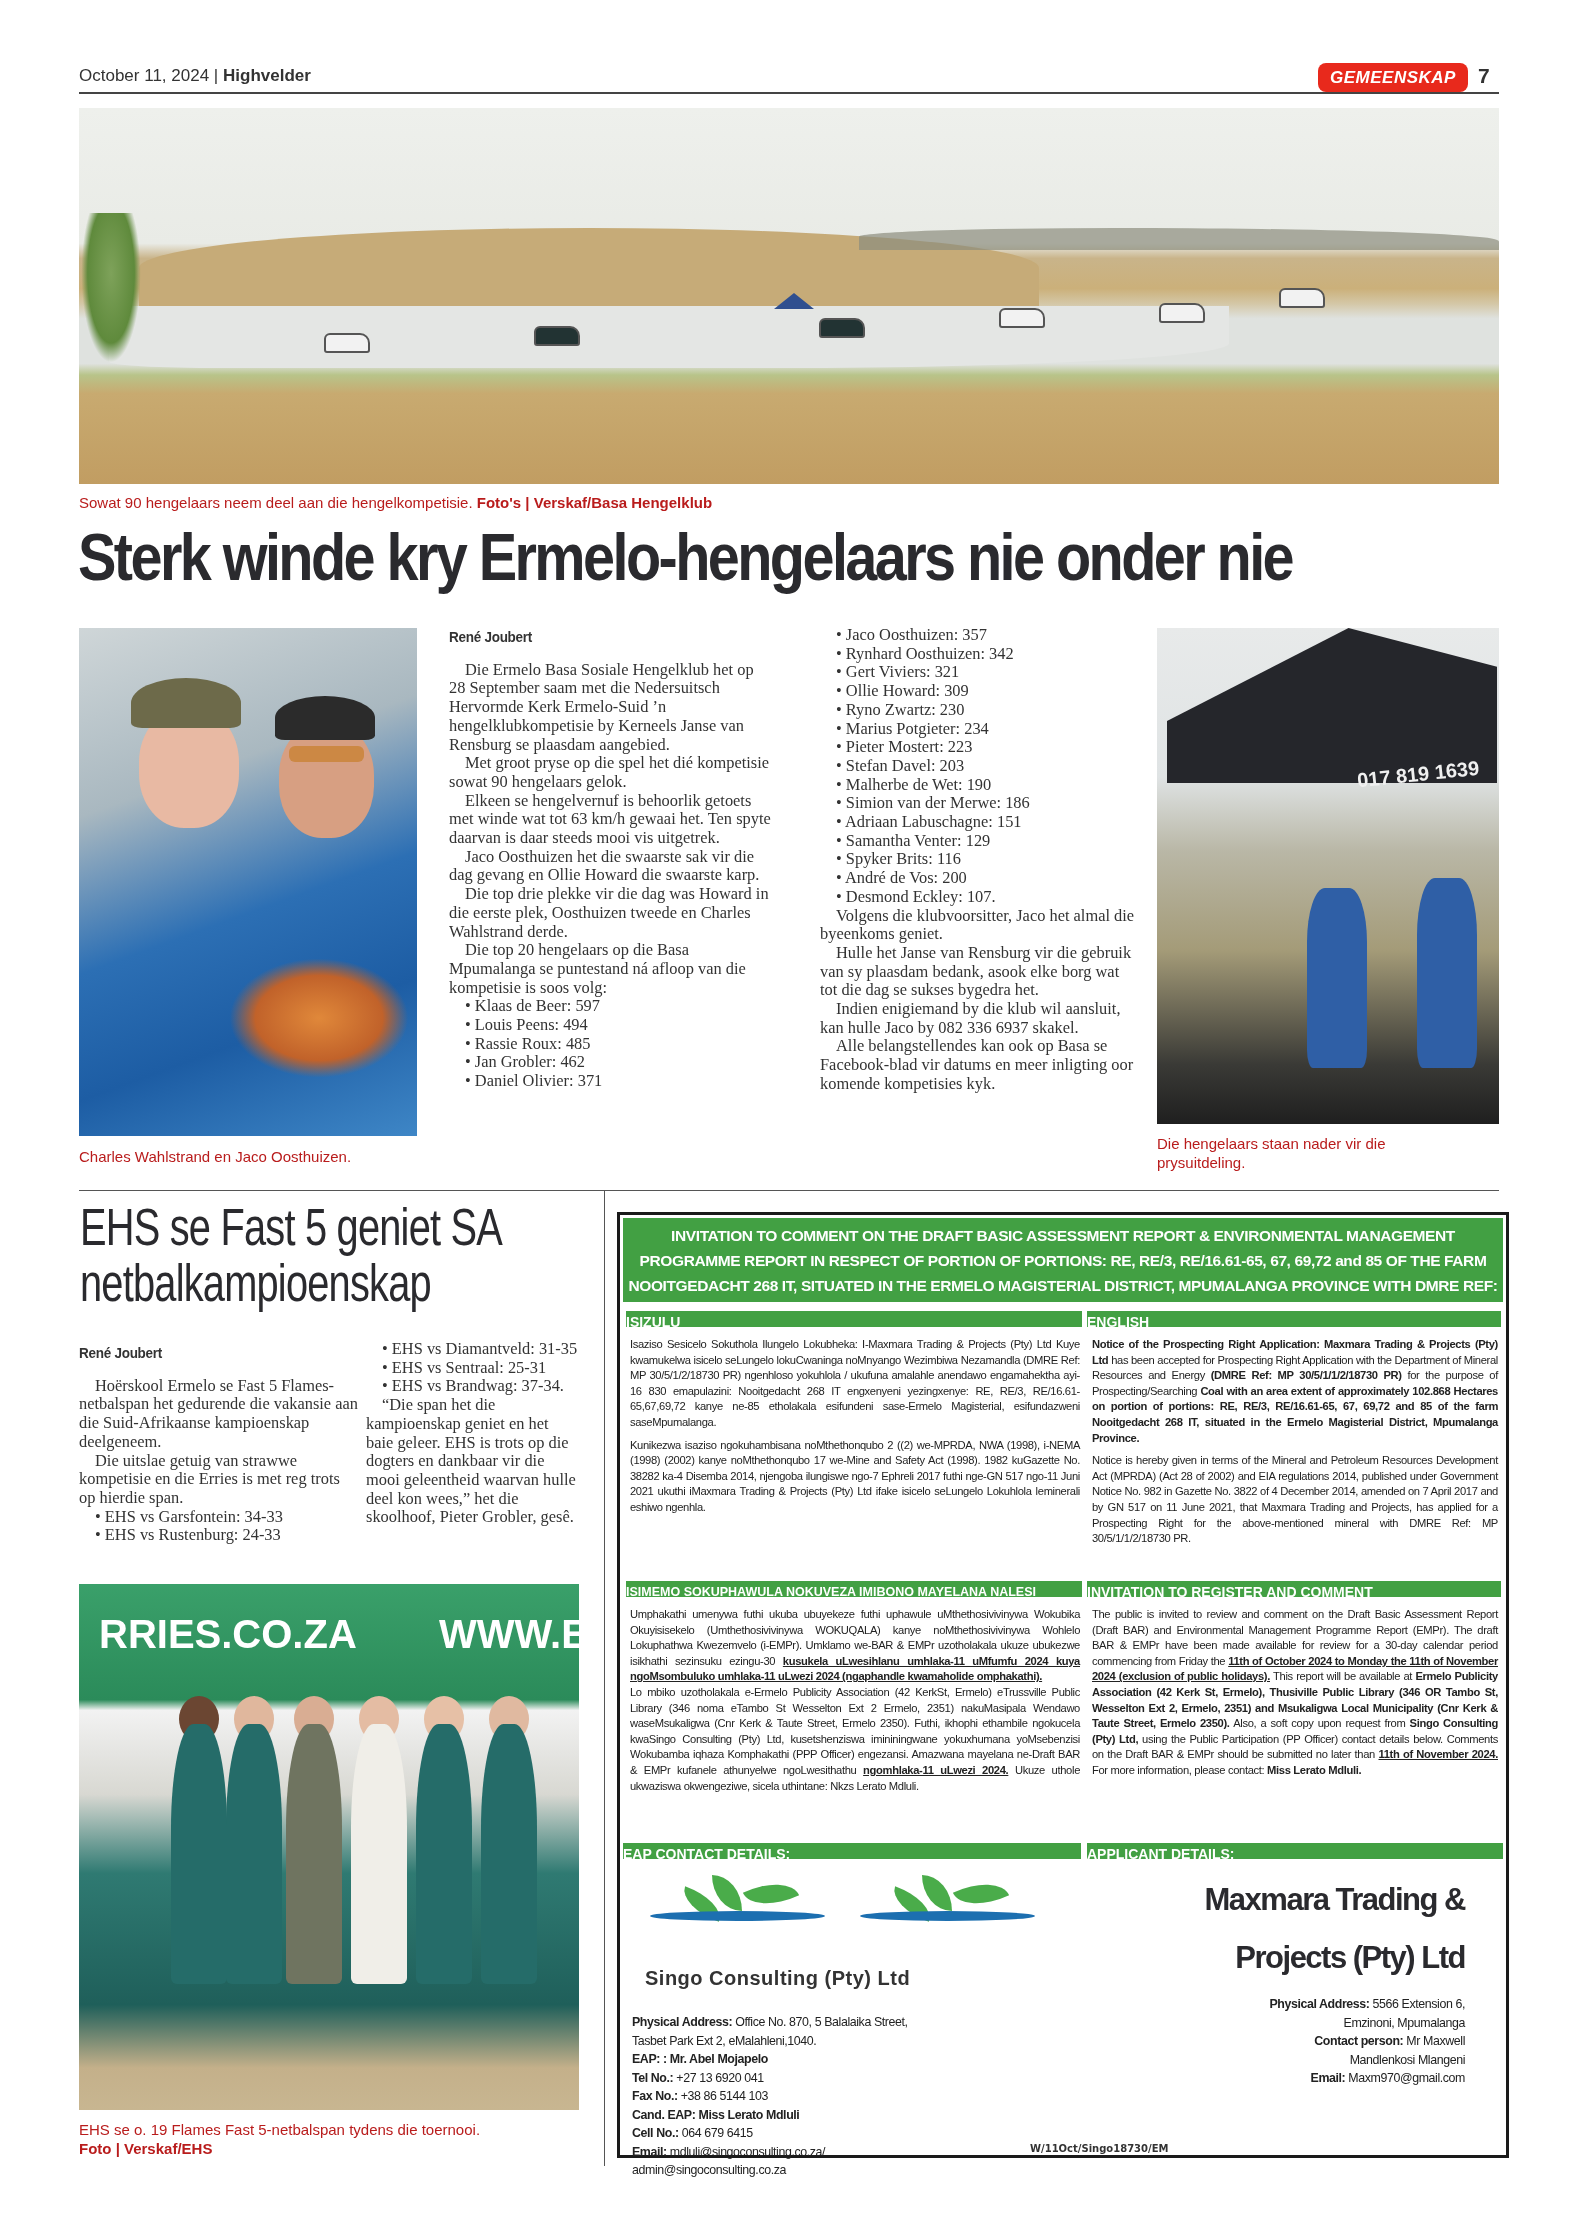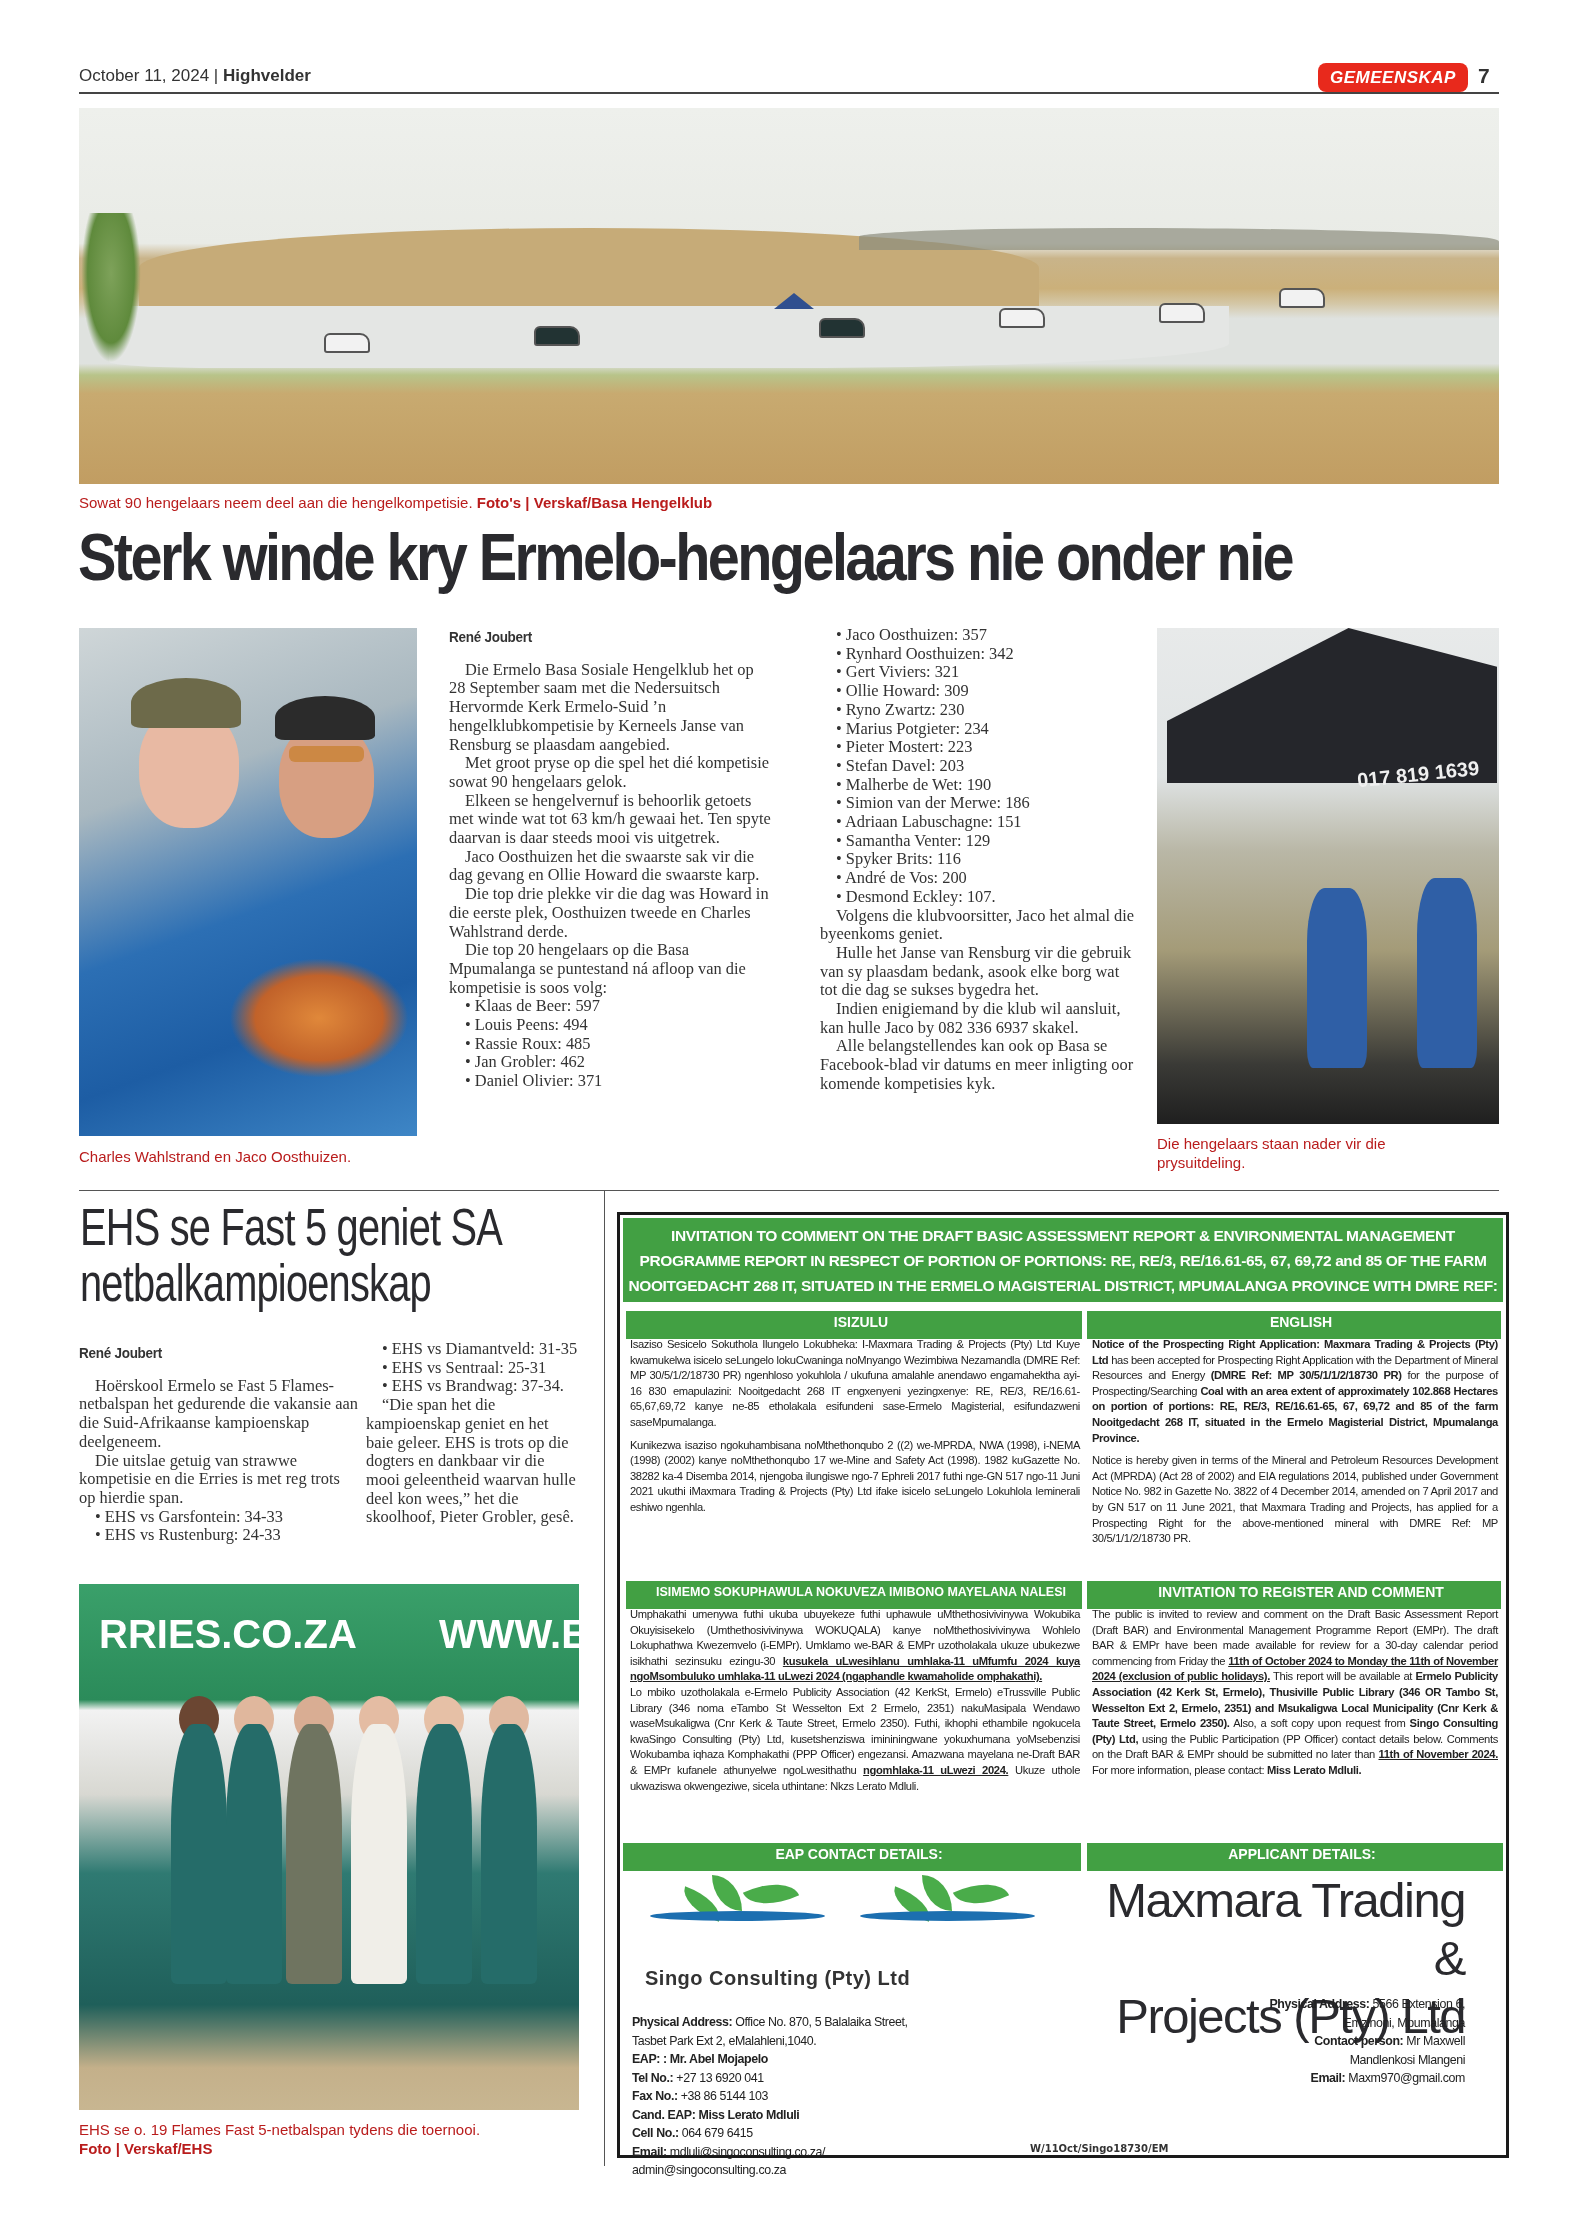--- a/index.html
+++ b/index.html
@@ -54,31 +54,31 @@
   .col4 { left: 366px; top: 1340px; width: 212px; }
   .photo3 { left: 79px; top: 1584px; width: 500px; height: 526px; overflow: hidden; background: linear-gradient(to bottom, #3aa06a 0%, #2b8b5a 22%, #f2f2f2 24%, #d8d8d2 40%, #2f7a72 55%, #1f5f5a 80%, #c4b08a 92%, #c8b691 100%); }
   .photo3 .tent-txt { position:absolute; color:#fff; font-weight:bold; font-size: 40px; }
   .photo3 .girl { position:absolute; width: 56px; height: 260px; background: #256c69; border-radius: 40% 40% 6px 6px; top: 140px; }
   .photo3 .face { position:absolute; width: 40px; height: 46px; border-radius: 50%; top: 112px; }
   .cap-photo3 { left: 79px; top: 2120px; line-height: 19px; }
   .vrule { left: 604px; top: 1190px; width: 1px; height: 976px; background: #555; }
   
   .advert { left: 617px; top: 1212px; width: 892px; height: 946px; border: 3px solid #1a1a1a; background: #fff; font-family: "DejaVu Sans", sans-serif; }
   .ad-title { position:absolute; left: 3px; top: 3px; width: 880px; height: 84px; background: #42a043; color: #fff; font-family: "Liberation Sans", sans-serif; font-weight: bold; font-size: 15.5px; line-height: 25px; text-align: center; padding-top: 5px; transform-origin: center; letter-spacing: -0.4px; }
-  .ad-bar { position:absolute; height: 28px; background: #42a043; color: #fff; font-family: "Liberation Sans", sans-serif; font-weight: bold; font-size: 14px; line-height: 22px; text-align: center; padding-left: 14px; }
+  .ad-bar { position:absolute; height: 16px; background: #42a043; color: #fff; font-family: "Liberation Sans", sans-serif; font-weight: bold; font-size: 14px; line-height: 22px; text-align: left; }
   .ad-text { position:absolute; font-family: "Liberation Sans", sans-serif; font-size: 11.2px; line-height: 15.6px; color: #222; text-align: justify; letter-spacing: -0.35px; }
   .ad-text b, .ad-text u { font-weight: bold; }
   .ad-text p { margin-bottom: 7px; }
   .logo { position:absolute; }
   .leaf { position:absolute; background: #4aac4a; border-radius: 0 100% 0 100%; }
   .wave { position:absolute; height: 10px; border-radius: 50%; background: #1c6fb0; }
   .singo-name { position:absolute; left: 25px; top: 1900px; font-family: "Liberation Sans", sans-serif; font-weight: bold; font-size: 20px; color: #333; letter-spacing: 0.5px; }
   .contact { position:absolute; font-family: "Liberation Sans", sans-serif; font-size: 12.4px; line-height: 18.5px; color: #222; letter-spacing: -0.4px; }
   .contact b { font-weight: bold; }
-  .maxmara { position:absolute; font-family: "Liberation Sans", sans-serif; font-weight: normal; font-size: 49px; line-height: 58px; color: #2a2a2e; text-align: right; letter-spacing: -1.5px; }
+  .maxmara { position:absolute; font-family: "Liberation Sans", sans-serif; font-weight: bold; font-size: 31px; line-height: 58px; color: #2a2a2e; text-align: right; letter-spacing: -1.5px; }
   .ref { position:absolute; font-size: 10px; font-weight: bold; color: #333; }
 </style>
 </head>
 <body>
 
 <div class="abs hdr-left">
   <span>October 11, 2024</span>
   <span>|</span>
   <b>Highvelder</b>
 </div>

